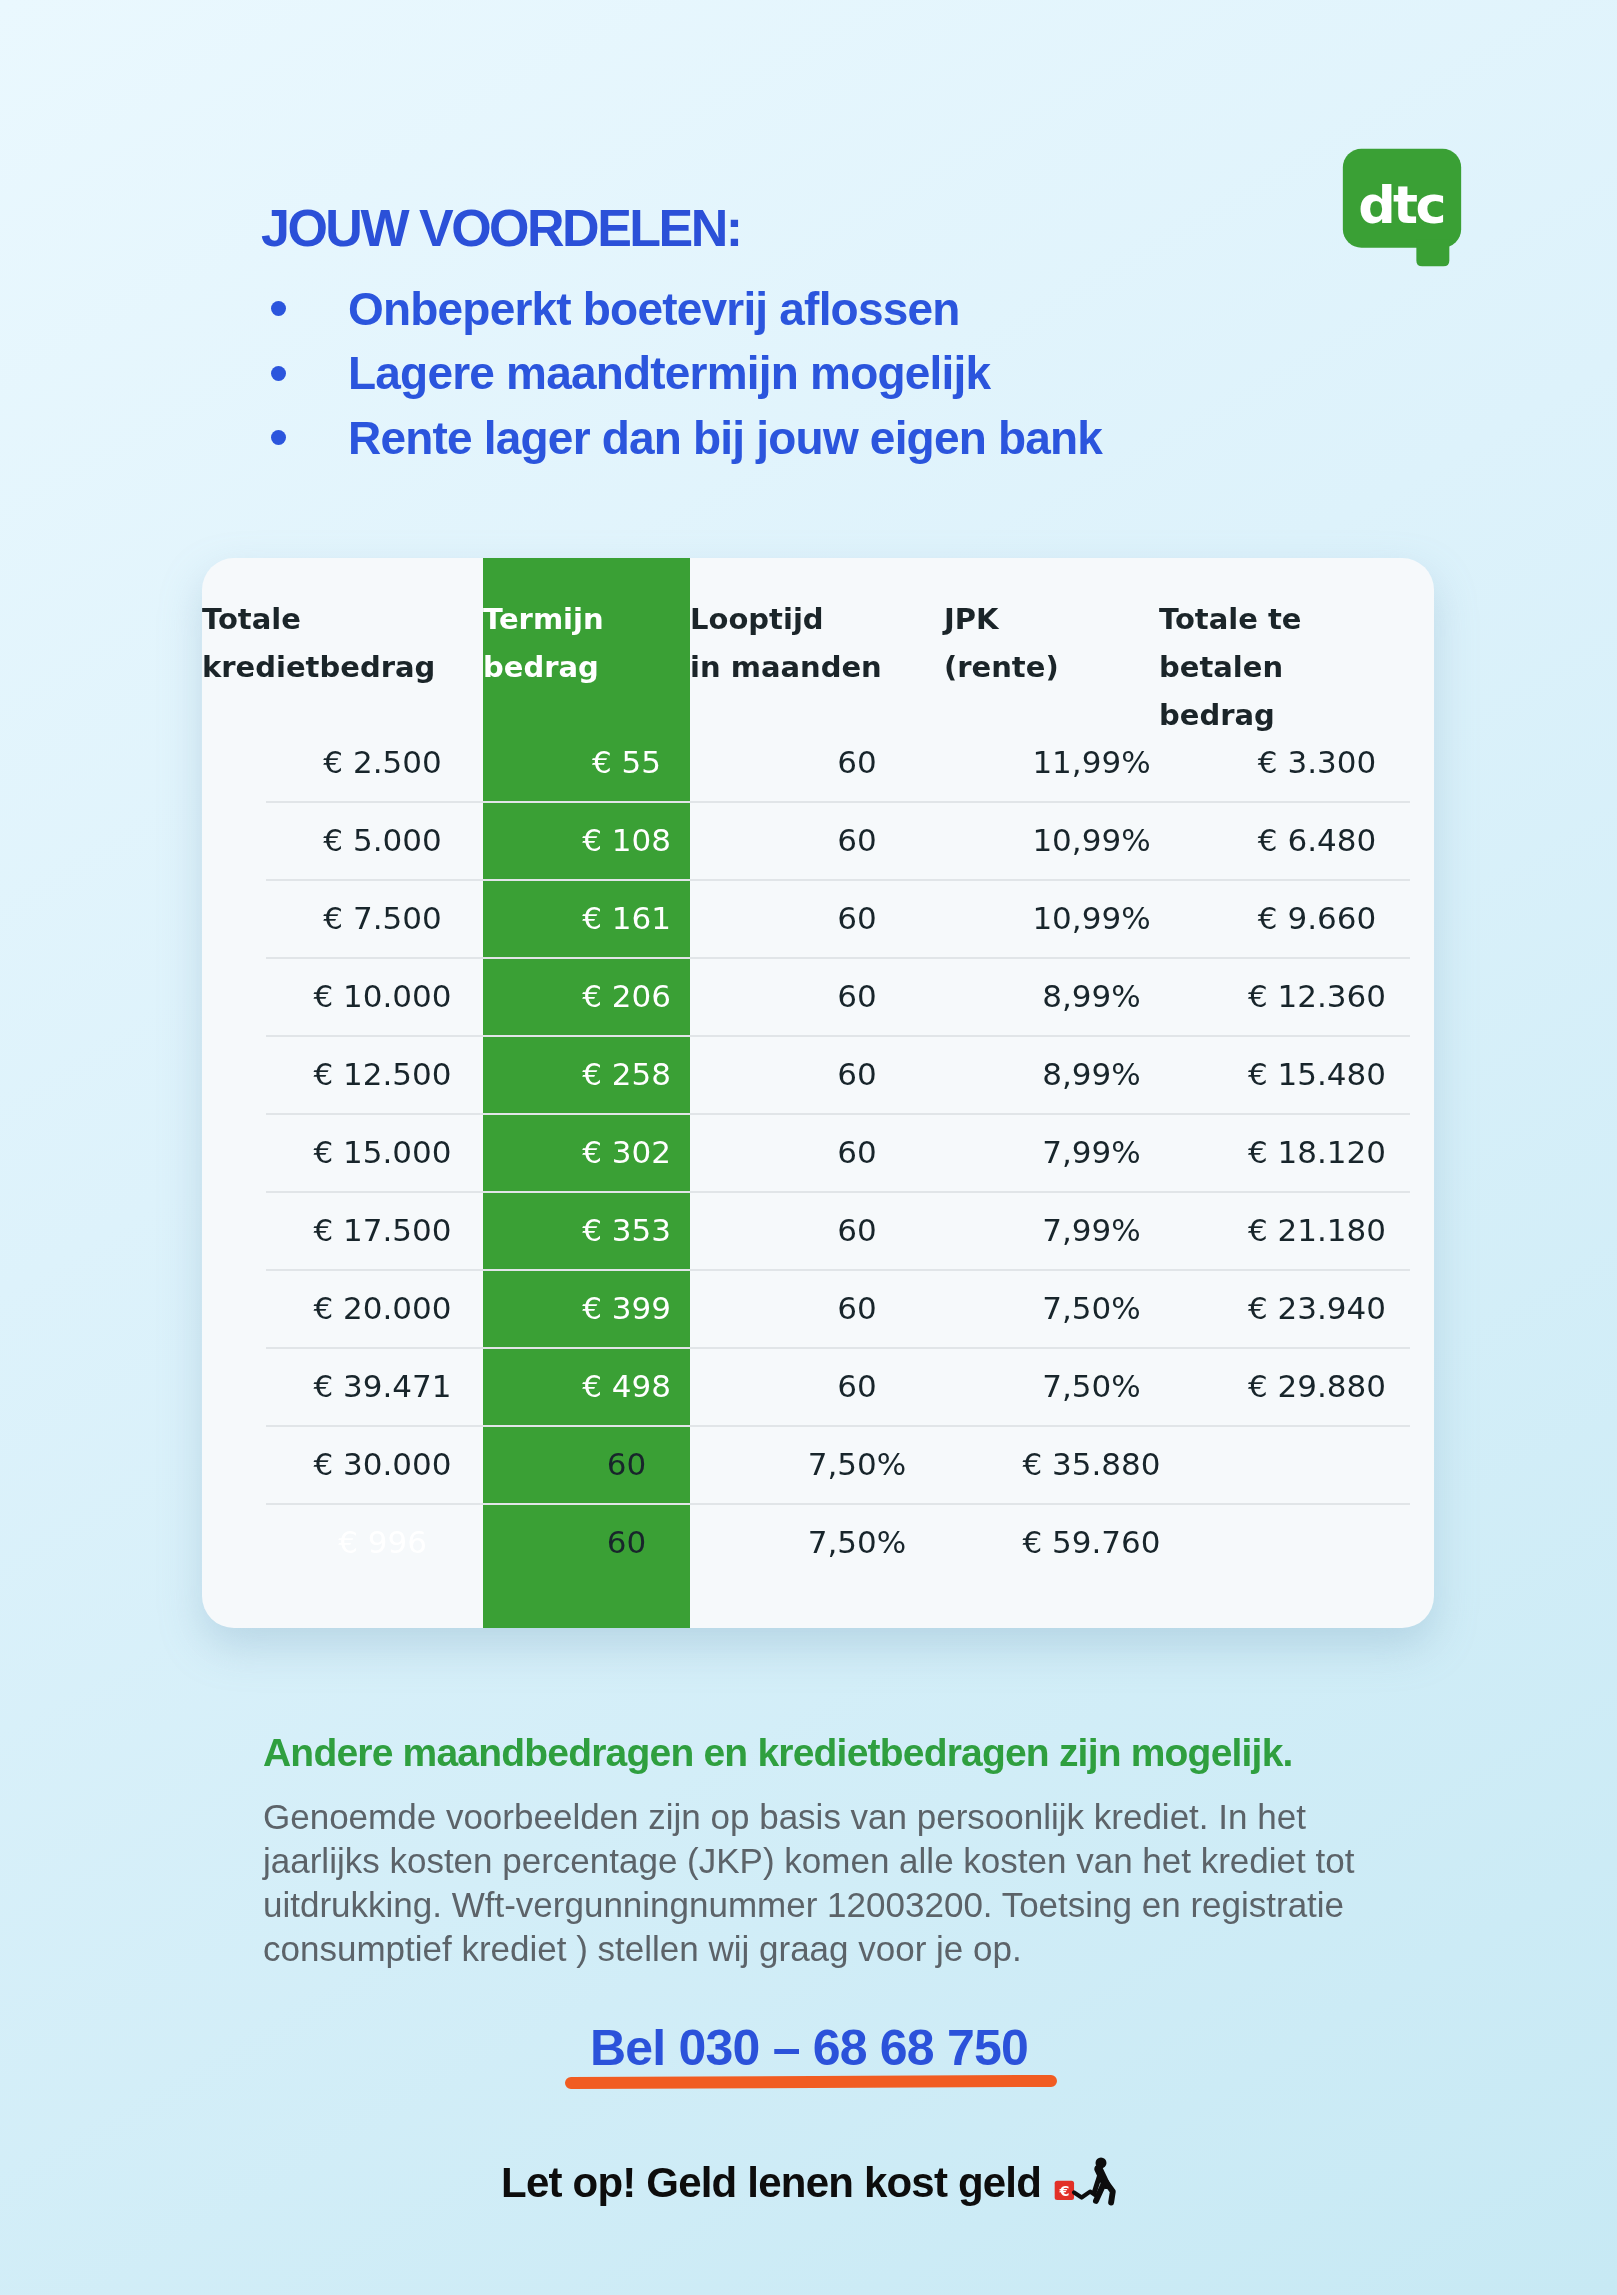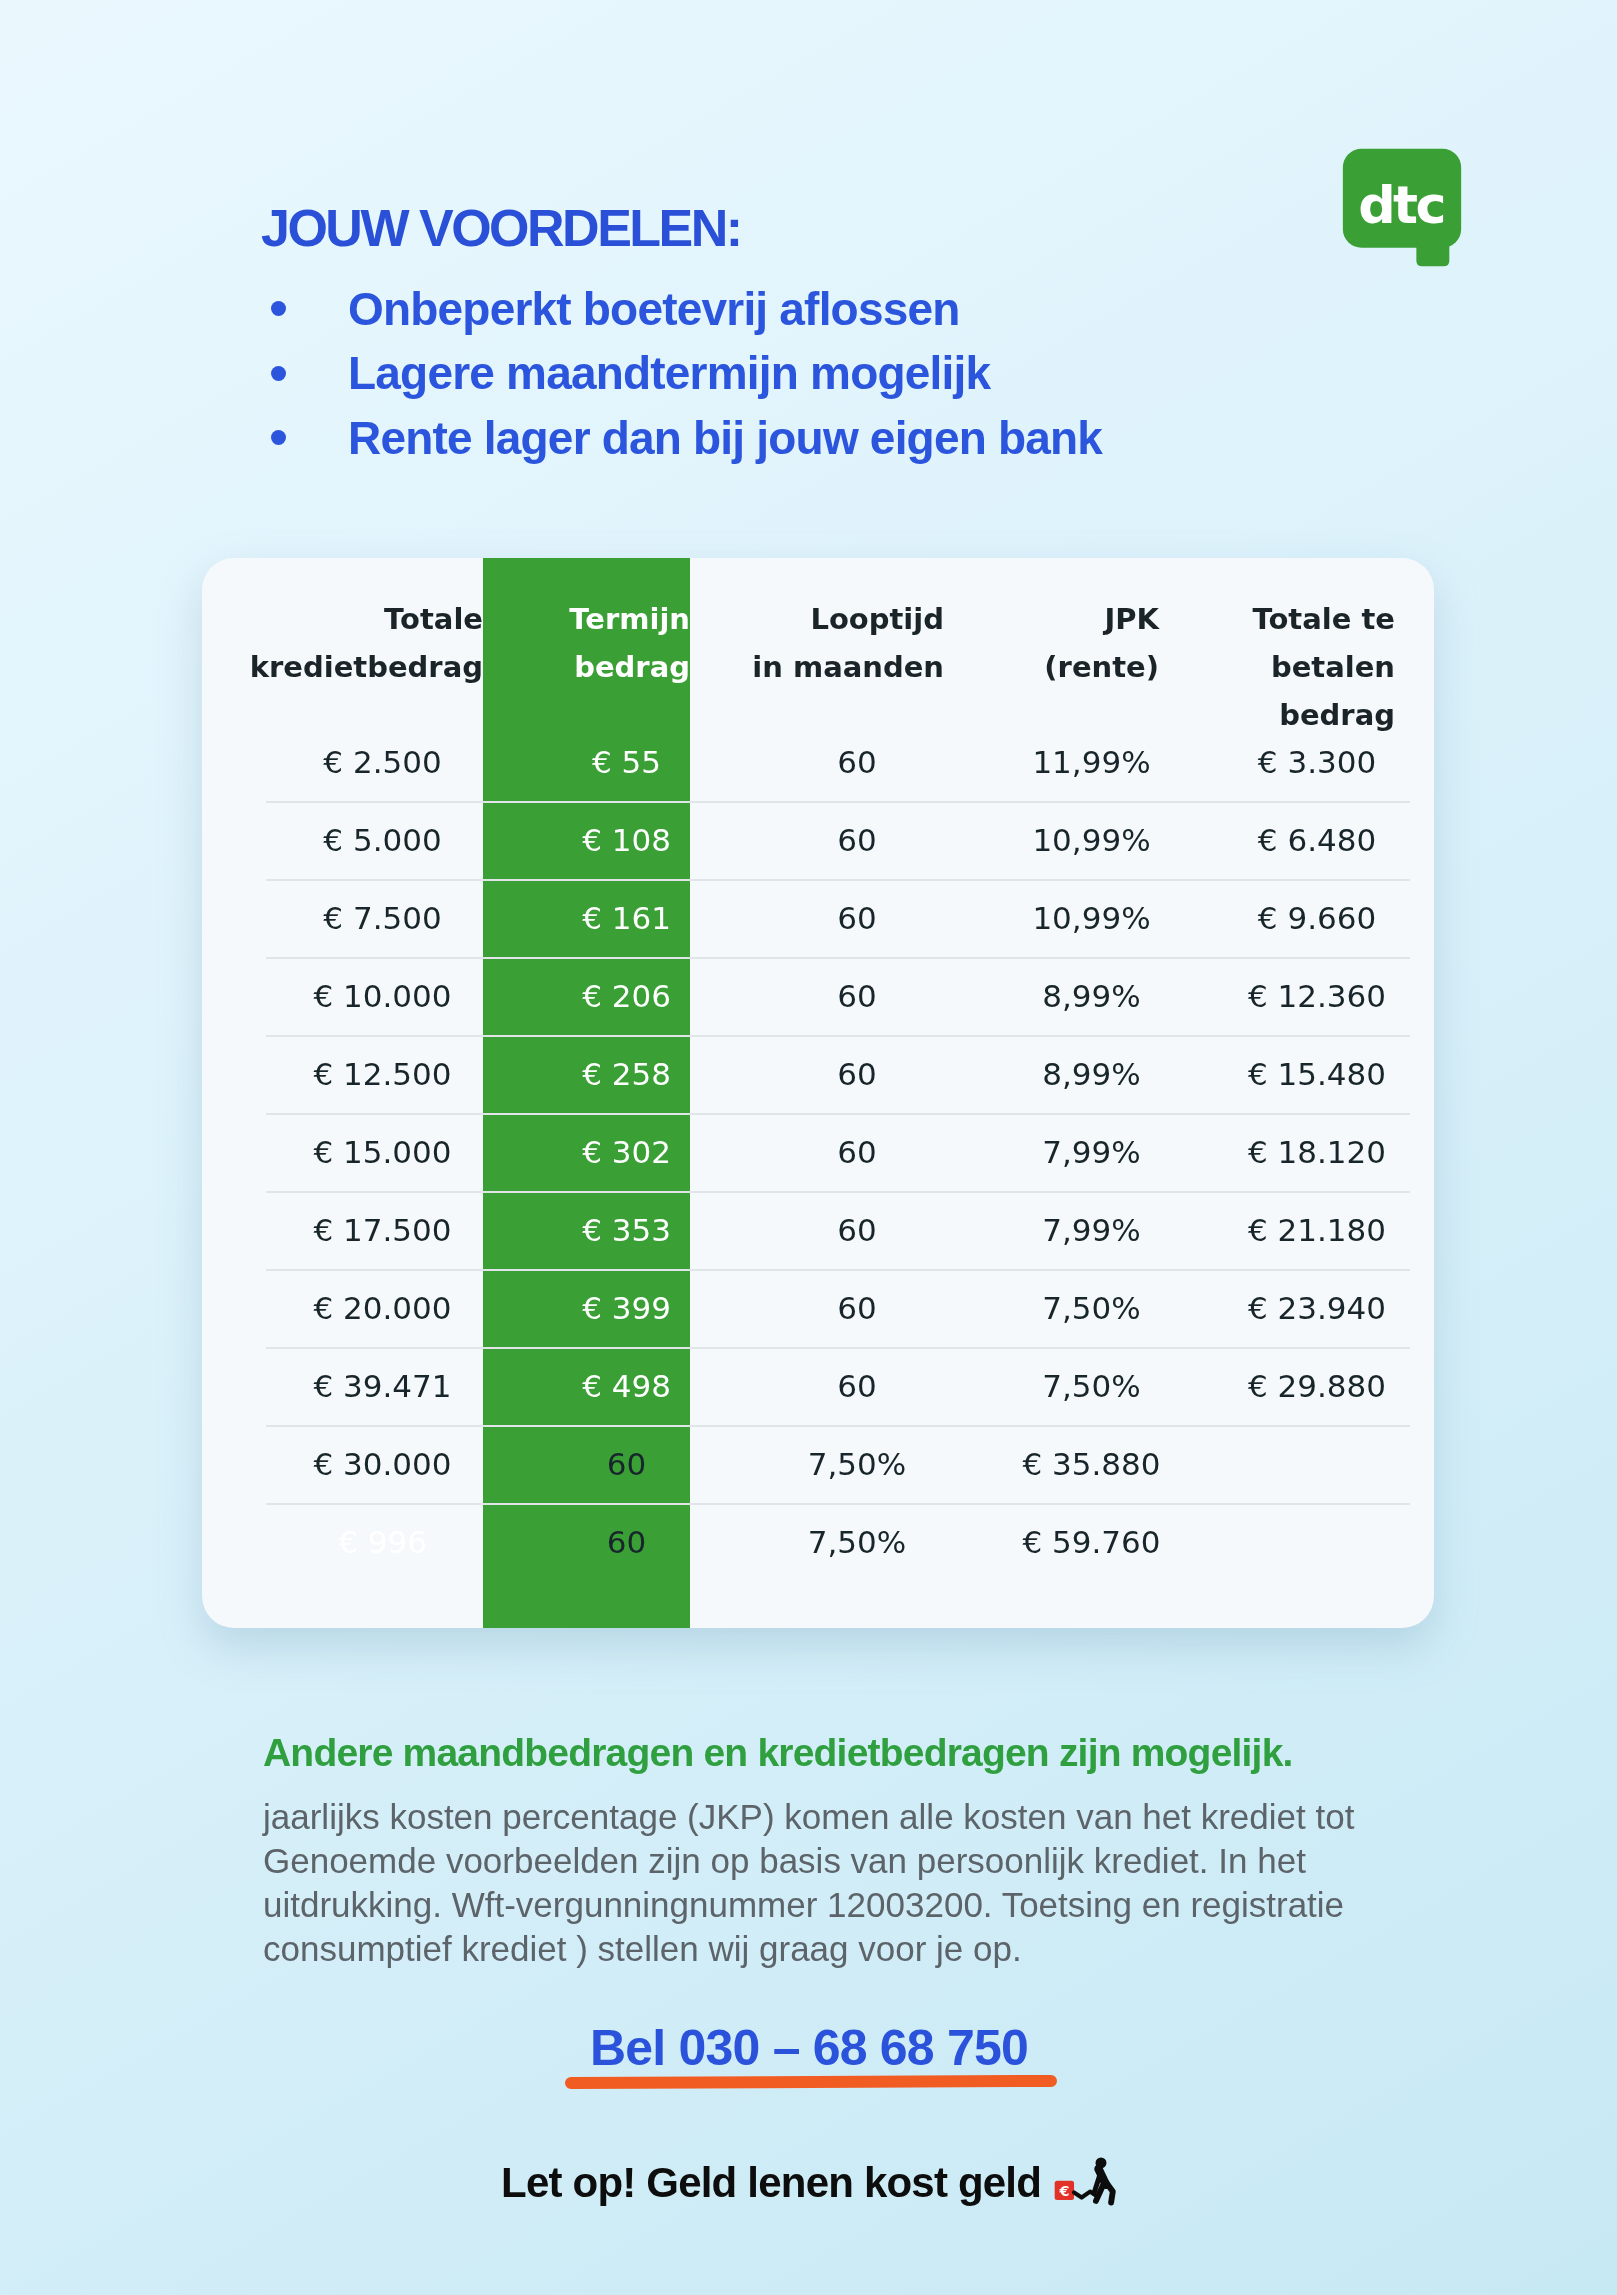--- a/index.html
+++ b/index.html
@@ -23,21 +23,21 @@
   .benefits .dot{width:15px;height:15px;border-radius:50%;background:#2b55dd;margin-right:62px;flex:0 0 auto;}
   
   .card{
     position:absolute;left:202px;top:558px;width:1232px;height:1070px;
     background:#f6f9fb;border-radius:32px;overflow:hidden;
     box-shadow:0 18.5px 42px rgba(130,170,195,.35);
   }
   .green-stripe{position:absolute;left:281px;top:0;width:207px;height:100%;background:#3aa035;z-index:0;}
   .thead,.tbody{position:relative;z-index:1;}
   .thead{display:grid;grid-template-columns:281px 207px 254px 215px 236px;padding-top:37px;height:128px;}
-  .th{text-align:right;font-family:"DejaVu Sans",sans-serif;font-weight:bold;
+  .th{text-align:left;font-family:"DejaVu Sans",sans-serif;font-weight:bold;
       font-size:29px;line-height:48px;color:#1b2529;}
   .th.hl{color:#ffffff;}
   .tr{display:grid;grid-template-columns:281px 207px 254px 215px 236px;height:78px;position:relative;margin-left:40px;}
   .tr + .tr::after{content:"";position:absolute;left:23.6px;right:23.6px;top:0;height:1.7px;background:#e1e5e8;}
   .td{display:flex;align-items:center;justify-content:center;
       font-family:"DejaVu Sans",sans-serif;font-size:31px;color:#18252b;}
   .td.hl{color:#ffffff;}
   
   .other-heading{position:absolute;left:263px;top:1731px;font-size:39px;font-weight:bold;
       color:#2f9f3f;letter-spacing:-0.8px;}
@@ -180,22 +180,22 @@
           <div class="td">60</div>
           <div class="td">7,50%</div>
           <div class="td">€ 59.760</div>
         </div>
       </div>
   </div>
 
   <div class="other-heading">Andere maandbedragen en kredietbedragen zijn mogelijk.</div>
 
   <div class="disclaimer">
+      <div>Genoemde voorbeelden zijn op basis van persoonlijk krediet. In het</div>
       <div>jaarlijks kosten percentage (JKP) komen alle kosten van het krediet tot</div>
-      <div>Genoemde voorbeelden zijn op basis van persoonlijk krediet. In het</div>
       <div>uitdrukking. Wft-vergunningnummer 12003200. Toetsing en registratie</div>
       <div>consumptief krediet ) stellen wij graag voor je op.</div>
     </div>
 
   <div class="phone">Bel 030 – 68 68 750</div>
   <div class="phone-underline"></div>
 
   <div class="warning">
     <span class="warning-text">Let op! Geld lenen kost geld</span>
     <svg class="warning-icon" width="64" height="49" viewBox="0 0 76 58">

